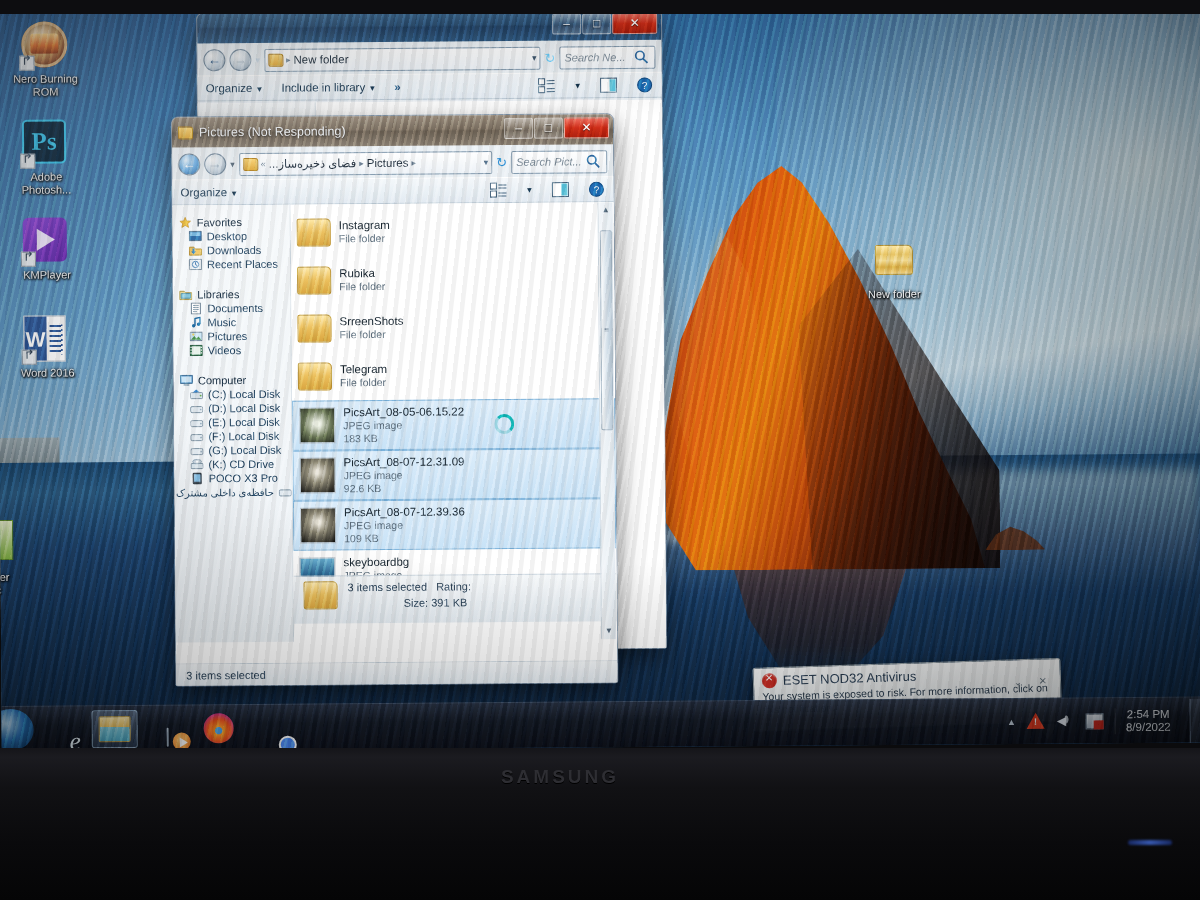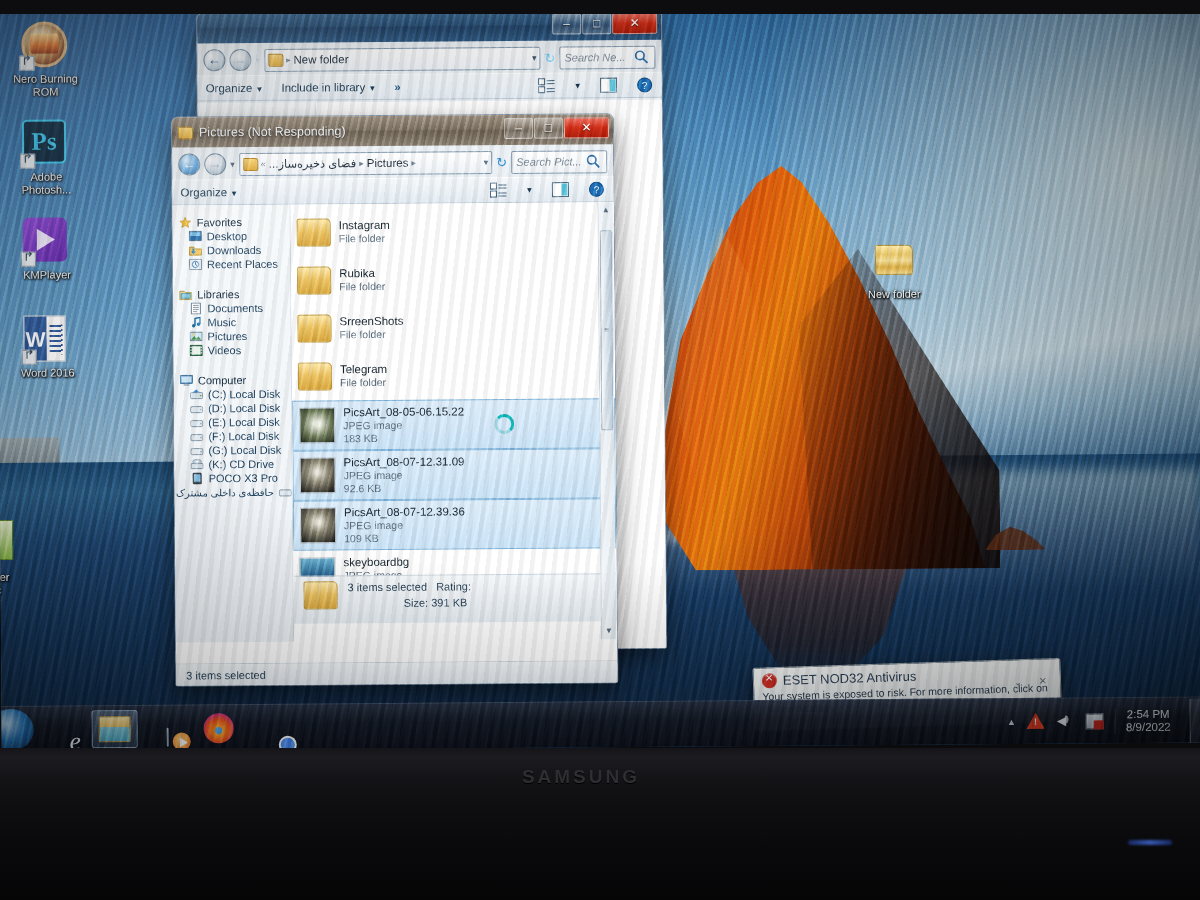--- a/index.html
+++ b/index.html
@@ -7,21 +7,21 @@
   body { font-family:"Liberation Sans", sans-serif; }
 
   
   #photo { position:relative; width:1200px; height:900px; background:#0b0b0d; overflow:hidden; }
 
   
   #bezel-top   { position:absolute; left:0; top:0; width:1200px; height:14px; background:#0d0d10; z-index:60; }
   #bezel-bottom{ position:absolute; left:0; top:748px; width:1200px; height:152px; z-index:58;
                  background:linear-gradient(180deg,#151519 0%,#1b1b20 6%,#111114 26%,#0a0a0c 62%,#050506 100%); }
   #samsung { position:absolute; left:480px; top:766px; width:160px; height:26px; z-index:59;
-             color:#2e2e33; font-size:19px; letter-spacing:3px; font-weight:bold; text-align:right;
+             color:#2e2e33; font-size:19px; letter-spacing:3px; font-weight:bold; text-align:center;
              font-family:"Liberation Sans",sans-serif; text-shadow:0 1px 0 #000; }
   #stand-l { position:absolute; left:215px; top:820px; width:130px; height:80px; z-index:57;
              background:linear-gradient(100deg,#0a0a0c,#141418); transform:skewX(14deg); }
   #stand-r { position:absolute; left:345px; top:820px; width:120px; height:80px; z-index:57;
              background:linear-gradient(80deg,#141418,#0a0a0c); transform:skewX(-14deg); }
   #power-led{ position:absolute; left:1128px; top:840px; width:44px; height:5px; z-index:59;
               background:linear-gradient(90deg,#1a2d6e,#3e64c8,#1a2d6e); border-radius:3px; opacity:.85; filter:blur(1px); }
 
   
   #screen { position:absolute; left:-4px; top:8px; width:1210px; height:744px; overflow:hidden;

